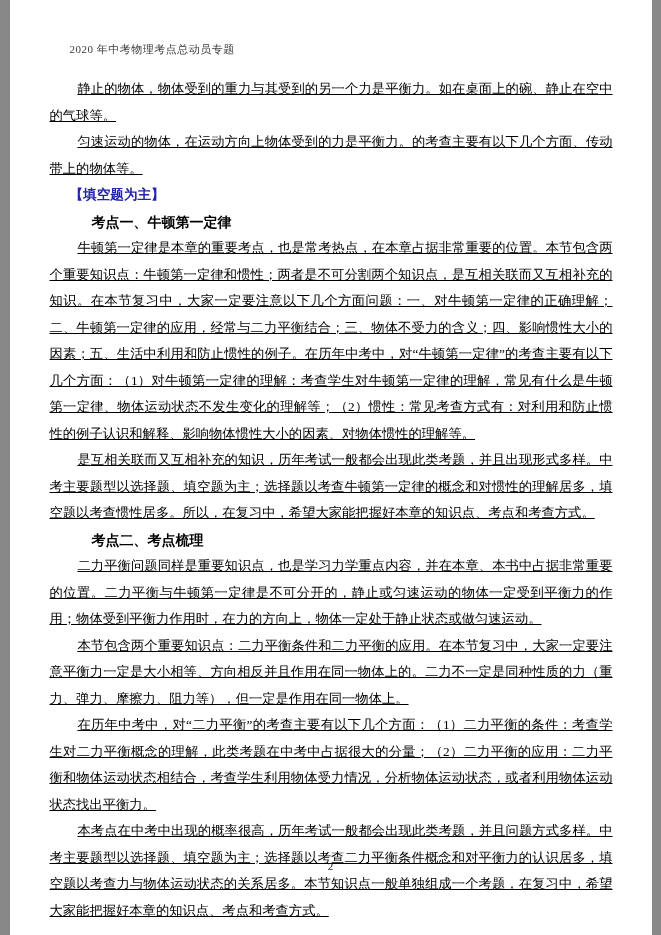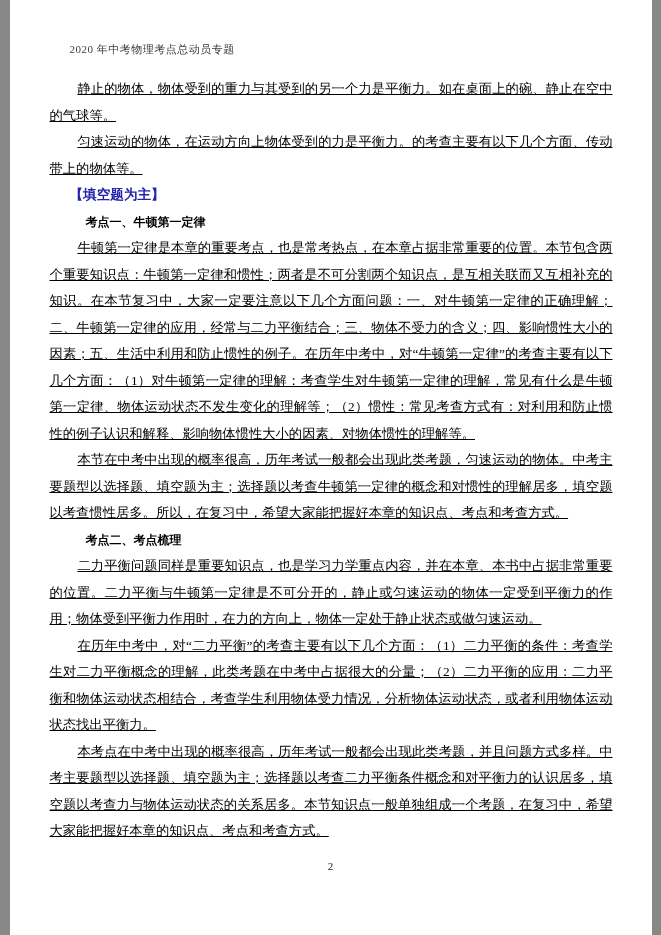--- a/index.html
+++ b/index.html
@@ -39,22 +39,22 @@
     font-weight:bold;
     color:#2222AA;
     font-family:"Liberation Sans","DejaVu Sans",sans-serif;
     font-size:13.6px;
     line-height:26.5px;
   }
   .topic-heading{
     margin:0;
     text-indent:3em;
     font-weight:bold;
-    font-family:Liberation Serif, serif;
-    font-size:12px;
+    font-family:Liberation Sans, sans-serif;
+    font-size:14px;
     line-height:26.5px;
   }
   .page-footer{
     position:absolute;
     left:0;right:0;
     top:860px;
     text-align:center;
     font-size:11px;
     color:#222222;
   }
@@ -71,26 +71,27 @@
     <p>静止的物体，物体受到的重力与其受到的另一个力是平衡力。如在桌面上的碗、静止在空中的气球等。</p>
 
     <p>匀速运动的物体，在运动方向上物体受到的力是平衡力。的考查主要有以下几个方面、传动带上的物体等。</p>
 
     <h2 class="section-title">【填空题为主】</h2>
 
     <h3 class="topic-heading">考点一、牛顿第一定律</h3>
 
     <p>牛顿第一定律是本章的重要考点，也是常考热点，在本章占据非常重要的位置。本节包含两个重要知识点：牛顿第一定律和惯性；两者是不可分割两个知识点，是互相关联而又互相补充的知识。在本节复习中，大家一定要注意以下几个方面问题：一、对牛顿第一定律的正确理解；二、牛顿第一定律的应用，经常与二力平衡结合；三、物体不受力的含义；四、影响惯性大小的因素；五、生活中利用和防止惯性的例子。在历年中考中，对“牛顿第一定律”的考查主要有以下几个方面：（1）对牛顿第一定律的理解：考查学生对牛顿第一定律的理解，常见有什么是牛顿第一定律、物体运动状态不发生变化的理解等；（2）惯性：常见考查方式有：对利用和防止惯性的例子认识和解释、影响物体惯性大小的因素、对物体惯性的理解等。</p>
 
-    <p>本节在中考中出现的概率很高，历年考试一般都会出现此类考题，匀速运动的物体。中考主要题型以选择题、填空题为主；选择题以考查牛顿第一定律的概念和对惯性的理解居多，填空题以考查惯性居多。所以，在复习中，希望大家能把握好本章的知识点、考点和考查方式。</p>
+    <p>是互相关联而又互相补充的知识，历年考试一般都会出现此类考题，并且出现形式多样。中考主要题型以选择题、填空题为主；选择题以考查牛顿第一定律的概念和对惯性的理解居多，填空题以考查惯性居多。所以，在复习中，希望大家能把握好本章的知识点、考点和考查方式。</p>
 
     <h3 class="topic-heading">考点二、考点梳理</h3>
 
     <p>二力平衡问题同样是重要知识点，也是学习力学重点内容，并在本章、本书中占据非常重要的位置。二力平衡与牛顿第一定律是不可分开的，静止或匀速运动的物体一定受到平衡力的作用；物体受到平衡力作用时，在力的方向上，物体一定处于静止状态或做匀速运动。</p>
 
+    <p>本节包含两个重要知识点：二力平衡条件和二力平衡的应用。在本节复习中，大家一定要注意平衡力一定是大小相等、方向相反并且作用在同一物体上的。二力不一定是同种性质的力（重力、弹力、摩擦力、阻力等），但一定是作用在同一物体上。</p>
 
     <p>在历年中考中，对“二力平衡”的考查主要有以下几个方面：（1）二力平衡的条件：考查学生对二力平衡概念的理解，此类考题在中考中占据很大的分量；（2）二力平衡的应用：二力平衡和物体运动状态相结合，考查学生利用物体受力情况，分析物体运动状态，或者利用物体运动状态找出平衡力。</p>
 
     <p>本考点在中考中出现的概率很高，历年考试一般都会出现此类考题，并且问题方式多样。中考主要题型以选择题、填空题为主；选择题以考查二力平衡条件概念和对平衡力的认识居多，填空题以考查力与物体运动状态的关系居多。本节知识点一般单独组成一个考题，在复习中，希望大家能把握好本章的知识点、考点和考查方式。</p>
 
   </div>
 
   <div class="page-footer">2</div>
 
 </div>

